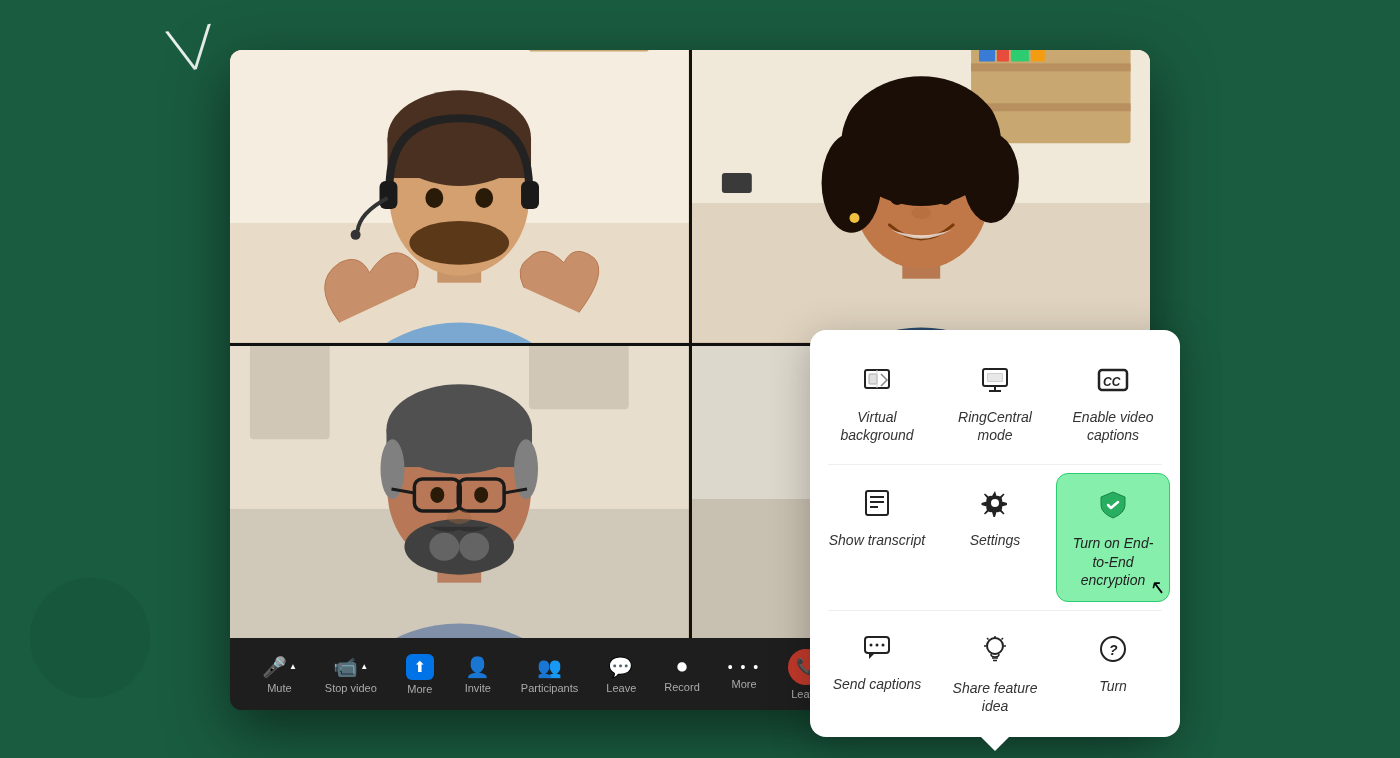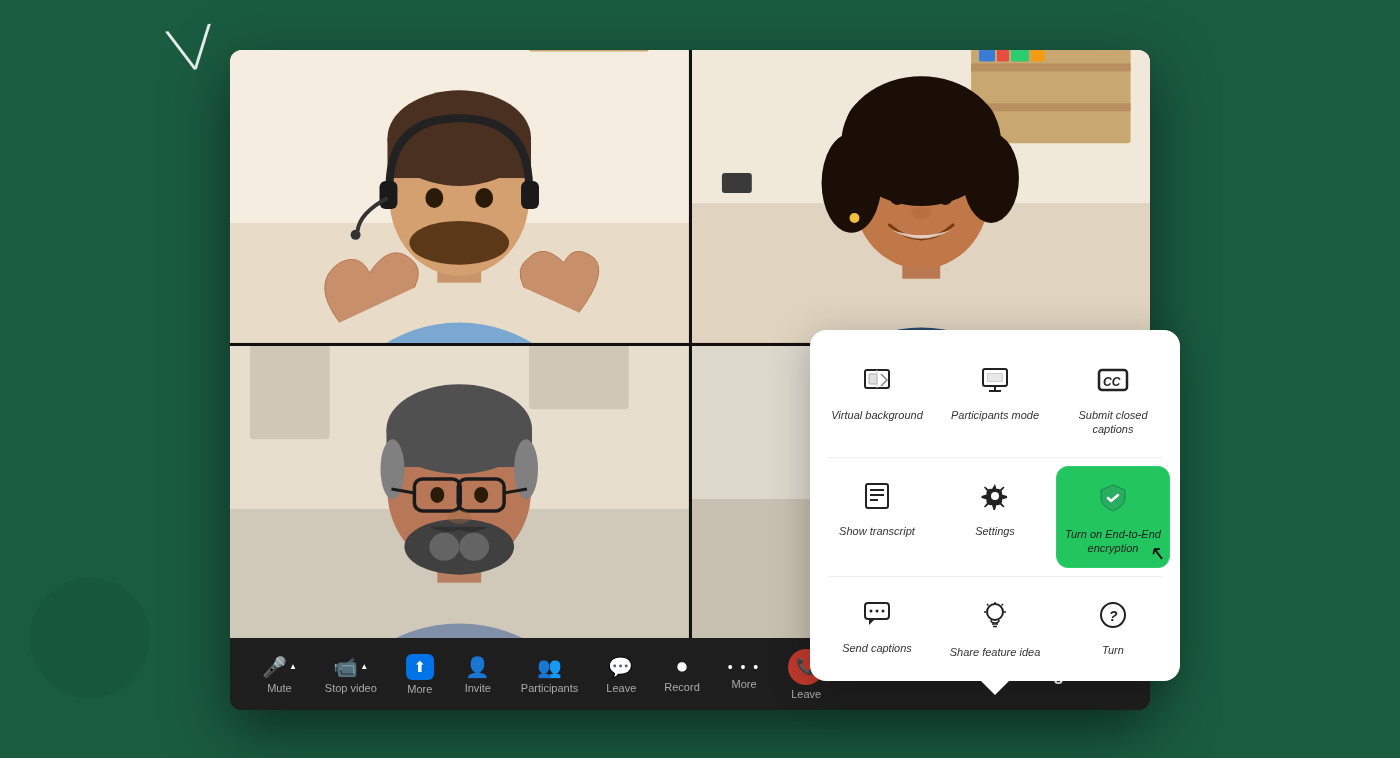--- a/index.html
+++ b/index.html
@@ -200,36 +200,36 @@
       padding: 16px 8px 12px 8px;
       border-radius: 12px;
       cursor: pointer;
       text-align: center;
       gap: 10px;
       transition: background 0.1s;
       font-style: italic;
     }
 
     .menu-item.highlighted {
-      background: #22c55e;
+      background: #86efac;
       border: 1.5px solid #2ecc71;
     }
 
     .menu-item .menu-icon {
       font-size: 26px;
       color: #222;
       line-height: 1;
     }
 
     .menu-item.highlighted .menu-icon {
       color: #27ae60;
     }
 
     .menu-item .menu-label {
-      font-size: 11px;
+      font-size: 14px;
       color: #333;
       line-height: 1.3;
       font-weight: 500;
     }
 
     
     .menu-divider {
       height: 1px;
       background: #eee;
       margin: 4px 8px;
@@ -529,31 +529,31 @@
     <div class="menu-item">
       <div class="menu-icon">
         <svg width="28" height="28" viewBox="0 0 28 28" fill="none">
           <rect x="2" y="3" width="24" height="17" rx="2" stroke="#222" stroke-width="2" fill="none"></rect>
           <line x1="14" y1="20" x2="14" y2="25" stroke="#222" stroke-width="2"></line>
           <line x1="8" y1="25" x2="20" y2="25" stroke="#222" stroke-width="2"></line>
           <rect x="6" y="7" width="16" height="9" rx="1" fill="#d0d0d0"></rect>
           <rect x="7" y="8" width="14" height="7" rx="1" fill="#e8e8e8"></rect>
         </svg>
       </div>
-      <span class="menu-label">Participants mode</span>
+      <span class="menu-label">RingCentral mode</span>
     </div>
 
     <div class="menu-item">
       <div class="menu-icon">
         <svg width="32" height="28" viewBox="0 0 32 28" fill="none">
           <rect x="2" y="4" width="28" height="20" rx="3" stroke="#222" stroke-width="2.5" fill="none"></rect>
           <text x="6" y="20" font-family="sans-serif" font-size="12" font-weight="bold" fill="#222">CC</text>
         </svg>
       </div>
-      <span class="menu-label">Submit closed captions</span>
+      <span class="menu-label">Enable video captions</span>
     </div>
 
     <div style="grid-column:1/-1;">
       <div class="menu-divider"></div>
     </div>
 
     <div class="menu-item">
       <div class="menu-icon">
         <svg width="26" height="28" viewBox="0 0 26 28" fill="none">
           <rect x="2" y="2" width="22" height="24" rx="2" stroke="#222" stroke-width="2" fill="none"></rect>

